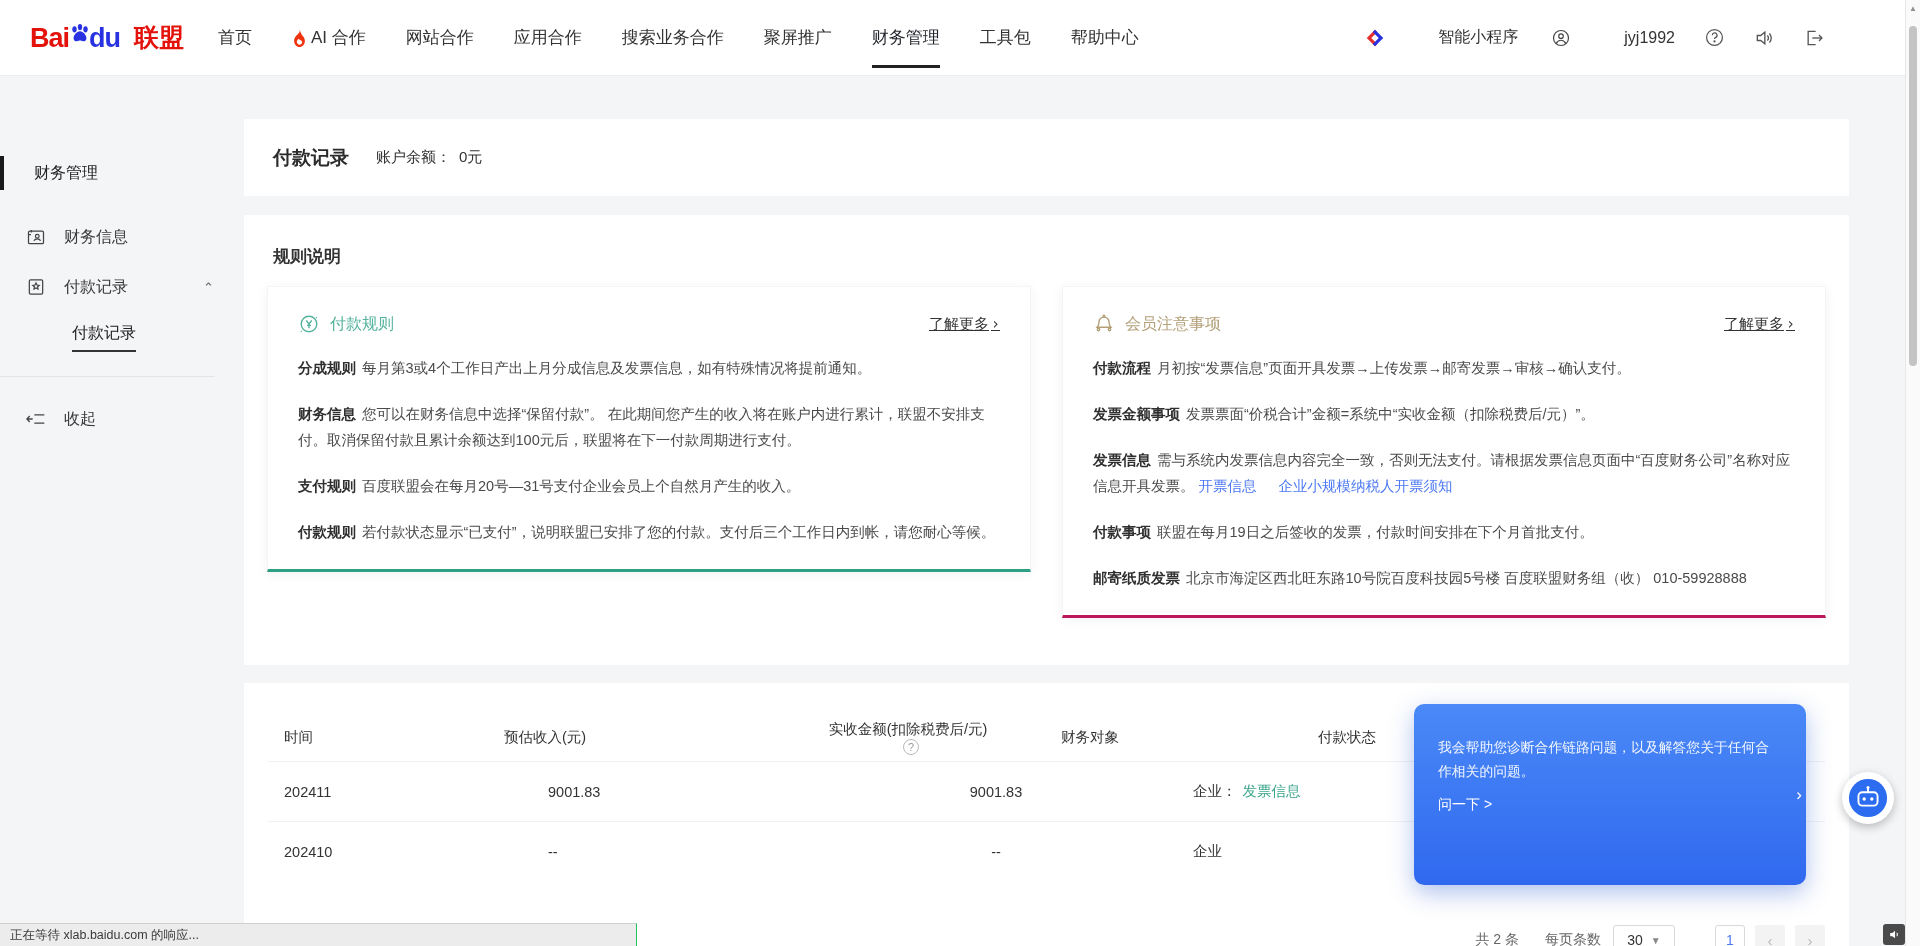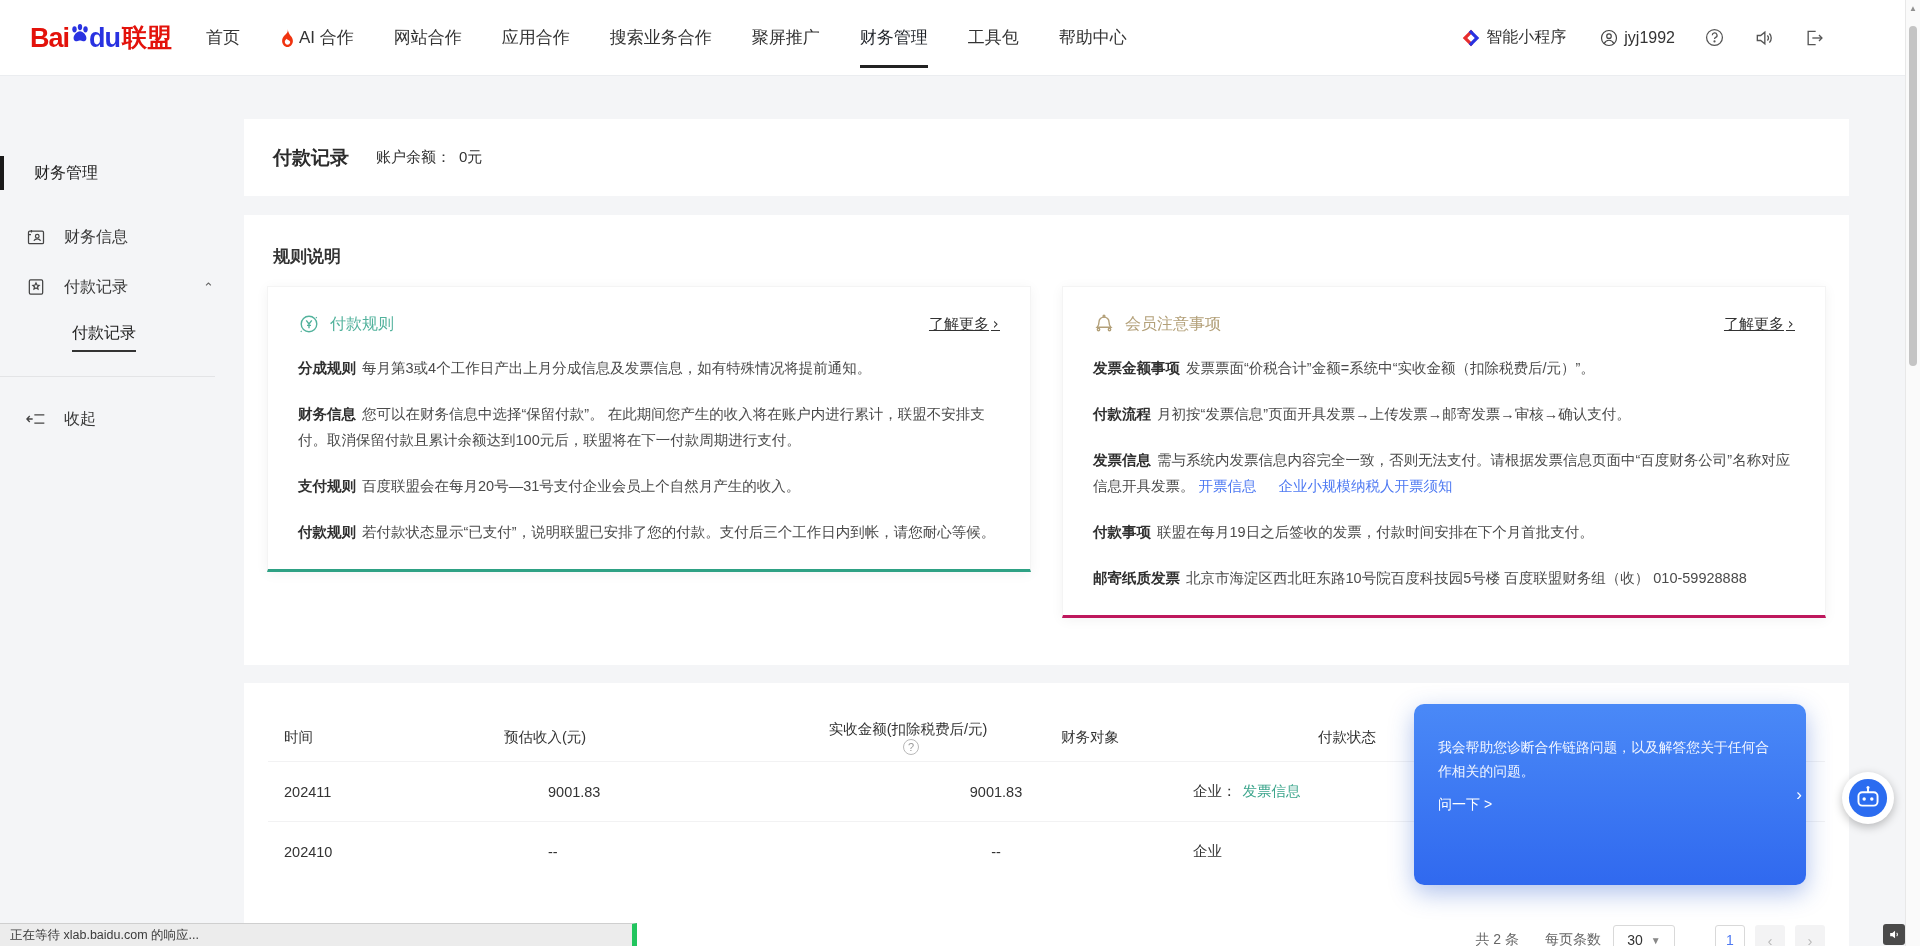--- a/index.html
+++ b/index.html
@@ -6,29 +6,29 @@
   html,body { width:1920px; height:946px; overflow:hidden; }
   body { font-family:"Liberation Sans","DejaVu Sans",sans-serif; background:#f4f5f7; color:#333; position:relative; }
 
   
   .topnav { position:absolute; left:0; top:0; width:1920px; height:76px; background:#fff;
             border-bottom:1px solid #ebedf0; display:flex; align-items:center; padding:0 30px; z-index:30; }
   .logo { display:flex; align-items:flex-end; margin-right:34px; cursor:pointer; }
   .logo .bai { color:#e3120b; font-weight:bold; font-size:27px; letter-spacing:-1px; }
   .logo .du  { color:#2932e1; font-weight:bold; font-size:27px; letter-spacing:-1px; position:relative; }
   .logo .paw { position:relative; top:-6px; margin:0 -2px 0 0; }
-  .logo .union { color:#e3120b; font-weight:bold; font-size:25px; margin-left:2px; }
+  .logo .union { color:#e3120b; font-weight:bold; font-size:25px; margin-left:14px; }
   .nav-items { display:flex; align-items:center; height:76px; }
   .nav-item { font-size:17px; color:#333; margin-right:40px; height:76px; display:flex; align-items:center;
               position:relative; cursor:pointer; white-space:nowrap; }
   .nav-item.active { color:#1f2329; font-weight:500; }
   .nav-item.active::after { content:""; position:absolute; left:0; right:0; bottom:8px; height:3px; background:#222; }
   .flame { margin-right:4px; display:inline-flex; }
   .nav-right { margin-left:auto; display:flex; align-items:center; margin-right:66px; }
-  .nav-right .chunk { display:flex; align-items:center; margin-left:34px; font-size:16px; color:#333; cursor:pointer; }
+  .nav-right .chunk { display:flex; align-items:center; margin-left:34px; font-size:16px; color:#333; cursor:pointer;gap:48px; }
   .nav-right .chunk svg { margin-right:6px; }
   .icon-btn { margin-left:30px; cursor:pointer; display:flex; align-items:center; }
 
   
   .sidebar { position:absolute; left:0; top:76px; width:244px; bottom:0; padding-top:80px; }
   .sb-section { position:relative; height:34px; display:flex; align-items:center; padding-left:34px;
                 font-size:16px; color:#222; margin-bottom:22px; cursor:pointer; }
   .sb-bar { position:absolute; left:0; top:0; width:4px; height:34px; background:#1a1a1a; }
   .sb-item { height:50px; display:flex; align-items:center; padding-left:26px; font-size:16px; color:#3a3a3a; cursor:pointer; }
   .sb-item svg { margin-right:18px; }
@@ -100,21 +100,21 @@
   .as-body { font-size:13.8px; line-height:24px; margin-top:12px; color:#f2f6ff; }
   .as-cta { font-size:14px; margin-top:12px; cursor:pointer; }
   .as-edge-chev { position:absolute; right:4px; top:50%; transform:translateY(-50%); color:#fff; font-size:17px; cursor:pointer; }
 
   .robot-fab { position:absolute; left:1842px; top:772px; width:52px; height:52px; border-radius:50%;
                background:#fff; box-shadow:0 3px 10px rgba(0,0,0,.25); display:flex; align-items:center;
                justify-content:center; z-index:41; cursor:pointer; }
 
   
   .statusbar { position:absolute; left:0; bottom:0; width:637px; height:23px; background:#ececec;
-               border-top:1px solid #cfcfcf; border-right:5px solid #22c55e; display:flex; align-items:center;
+               border-top:1px solid #cfcfcf; border-right:1px solid #22c55e; display:flex; align-items:center;
                padding-left:10px; font-size:12.5px; color:#3a3a3a; z-index:50; }
   .scrollbar { position:absolute; right:0; top:0; width:15px; height:946px; background:#fafafa;
                border-left:1px solid #e8e8e8; z-index:60; }
   .scrollbar .up { position:absolute; top:4px; left:3px; color:#909090; font-size:8px; }
   .scrollbar .thumb { position:absolute; top:26px; left:3px; width:8px; height:340px; background:#c4c4c4; border-radius:4px; }
   .corner-audio { position:absolute; right:15px; bottom:1px; width:22px; height:21px; background:#4a4a4a;
                   border-radius:3px; display:flex; align-items:center; justify-content:center; z-index:55; }
 </style>
 </head>
 <body>
@@ -260,22 +260,22 @@
         <div class="rule-title-row">
           <svg width="22" height="22" viewBox="0 0 24 24" fill="none" stroke="#b3a079" stroke-width="1.5">
               <path d="M12 4.5a5.5 5.5 0 0 1 5.5 5.5c0 3.5 1 4.5 2 5.5H4.5c1-1 2-2 2-5.5A5.5 5.5 0 0 1 12 4.5z"></path>
               <circle cx="12" cy="3.5" r="1"></circle>
               <circle cx="6" cy="18" r="1.3"></circle>
               <circle cx="18" cy="18" r="1.3"></circle>
             </svg>
           <span class="rule-title">会员注意事项</span>
           <span class="more-link"><span>了解更多</span><span class="gt">›</span></span>
         </div>
+        <p class="rule-p"><b>付款流程</b><span>月初按“发票信息”页面开具发票→上传发票→邮寄发票→审核→确认支付。</span></p>
         <p class="rule-p"><b>发票金额事项</b><span>发票票面“价税合计”金额=系统中“实收金额（扣除税费后/元）”。</span></p>
-        <p class="rule-p"><b>付款流程</b><span>月初按“发票信息”页面开具发票→上传发票→邮寄发票→审核→确认支付。</span></p>
         <p class="rule-p"><b>发票信息</b><span>需与系统内发票信息内容完全一致，否则无法支付。请根据发票信息页面中“百度财务公司”名称对应信息开具发票。</span>
           <a>开票信息</a><a>企业小规模纳税人开票须知</a>
         </p>
         <p class="rule-p"><b>付款事项</b><span>联盟在每月19日之后签收的发票，付款时间安排在下个月首批支付。</span></p>
         <p class="rule-p"><b>邮寄纸质发票</b><span>北京市海淀区西北旺东路10号院百度科技园5号楼 百度联盟财务组（收） 010-59928888</span></p>
       </div>
     </div>
   </section>
 
   <section class="card card-table">

